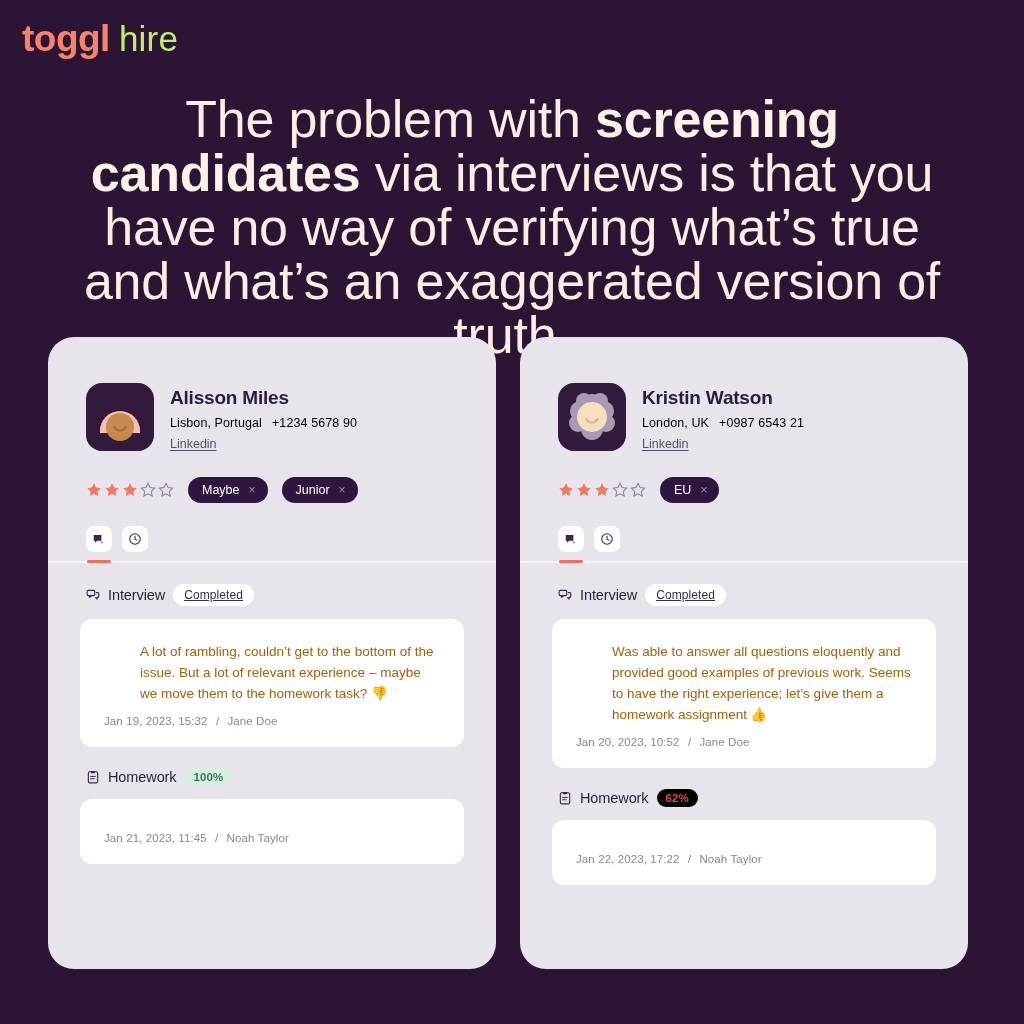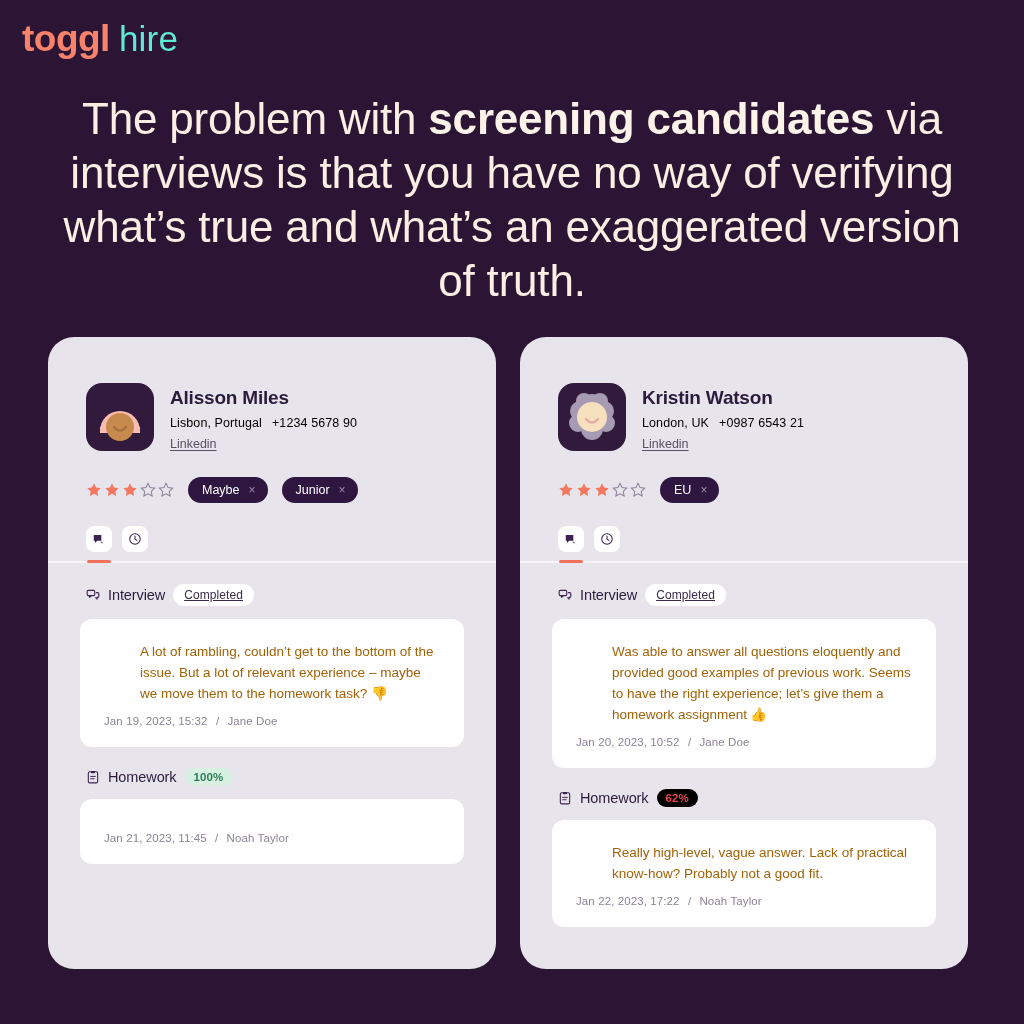--- a/index.html
+++ b/index.html
@@ -7,27 +7,27 @@
     width: 1024px; height: 1024px;
     background: #2C1435;
     font-family: "Liberation Sans", sans-serif;
     overflow: hidden;
   }
   .stage { position: relative; width: 992px; height: 1024px; background: #2C1435; }
 
   
   .logo { position: absolute; left: 22px; top: 18px; display: flex; align-items: baseline; gap: 9px; }
   .logo-toggl { font-size: 37px; font-weight: 700; color: #F9836A; letter-spacing: -0.5px; }
-  .logo-hire  { font-size: 35px; font-weight: 400; color: #5eead4; letter-spacing: 0.2px; }
+  .logo-hire  { font-size: 35px; font-weight: 400; color: #bef264; letter-spacing: 0.2px; }
 
   
   .headline {
     position: absolute; left: 60px; top: 92px; width: 904px;
     text-align: center; color: #FBEFE3;
-    font-size: 44px; line-height: 54px; font-weight: 400; letter-spacing: -0.2px;
+    font-size: 52px; line-height: 54px; font-weight: 400; letter-spacing: -0.2px;
   }
   .headline b { font-weight: 700; color: #FDF3E8; }
 
   
   .cards { position: absolute; left: 48px; top: 337px; width: 928px; display: flex; gap: 24px; }
   .card {
     width: 448px; height: 632px;
     background: #E7E5EB;
     border-radius: 26px;
     position: relative;
@@ -310,21 +310,20 @@
         <div class="section-head">
           <svg class="sicon" viewBox="0 0 24 24">
               <rect x="4" y="3" width="16" height="19" rx="2.5" fill="none" stroke="#3C2250" stroke-width="1.9"></rect>
               <rect x="8.5" y="1.5" width="7" height="4" rx="1.2" fill="#3C2250"></rect>
               <path d="M8 11h8M8 15h6" stroke="#3C2250" stroke-width="1.7" stroke-linecap="round"></path>
             </svg>
           <span class="section-title">Homework</span>
           <span class="pill pill-red">62%</span>
         </div>
         <div class="note">
-          <div class="note-body">Really high-level, vague answer. Lack of practical know-how? Probably not a good fit.</div>
           <div class="note-meta">
             <span>Jan 22, 2023, 17:22</span>
             <span class="sep">/</span>
             <span>Noah Taylor</span>
           </div>
         </div>
       </div>
     </div>
 
   </div>

